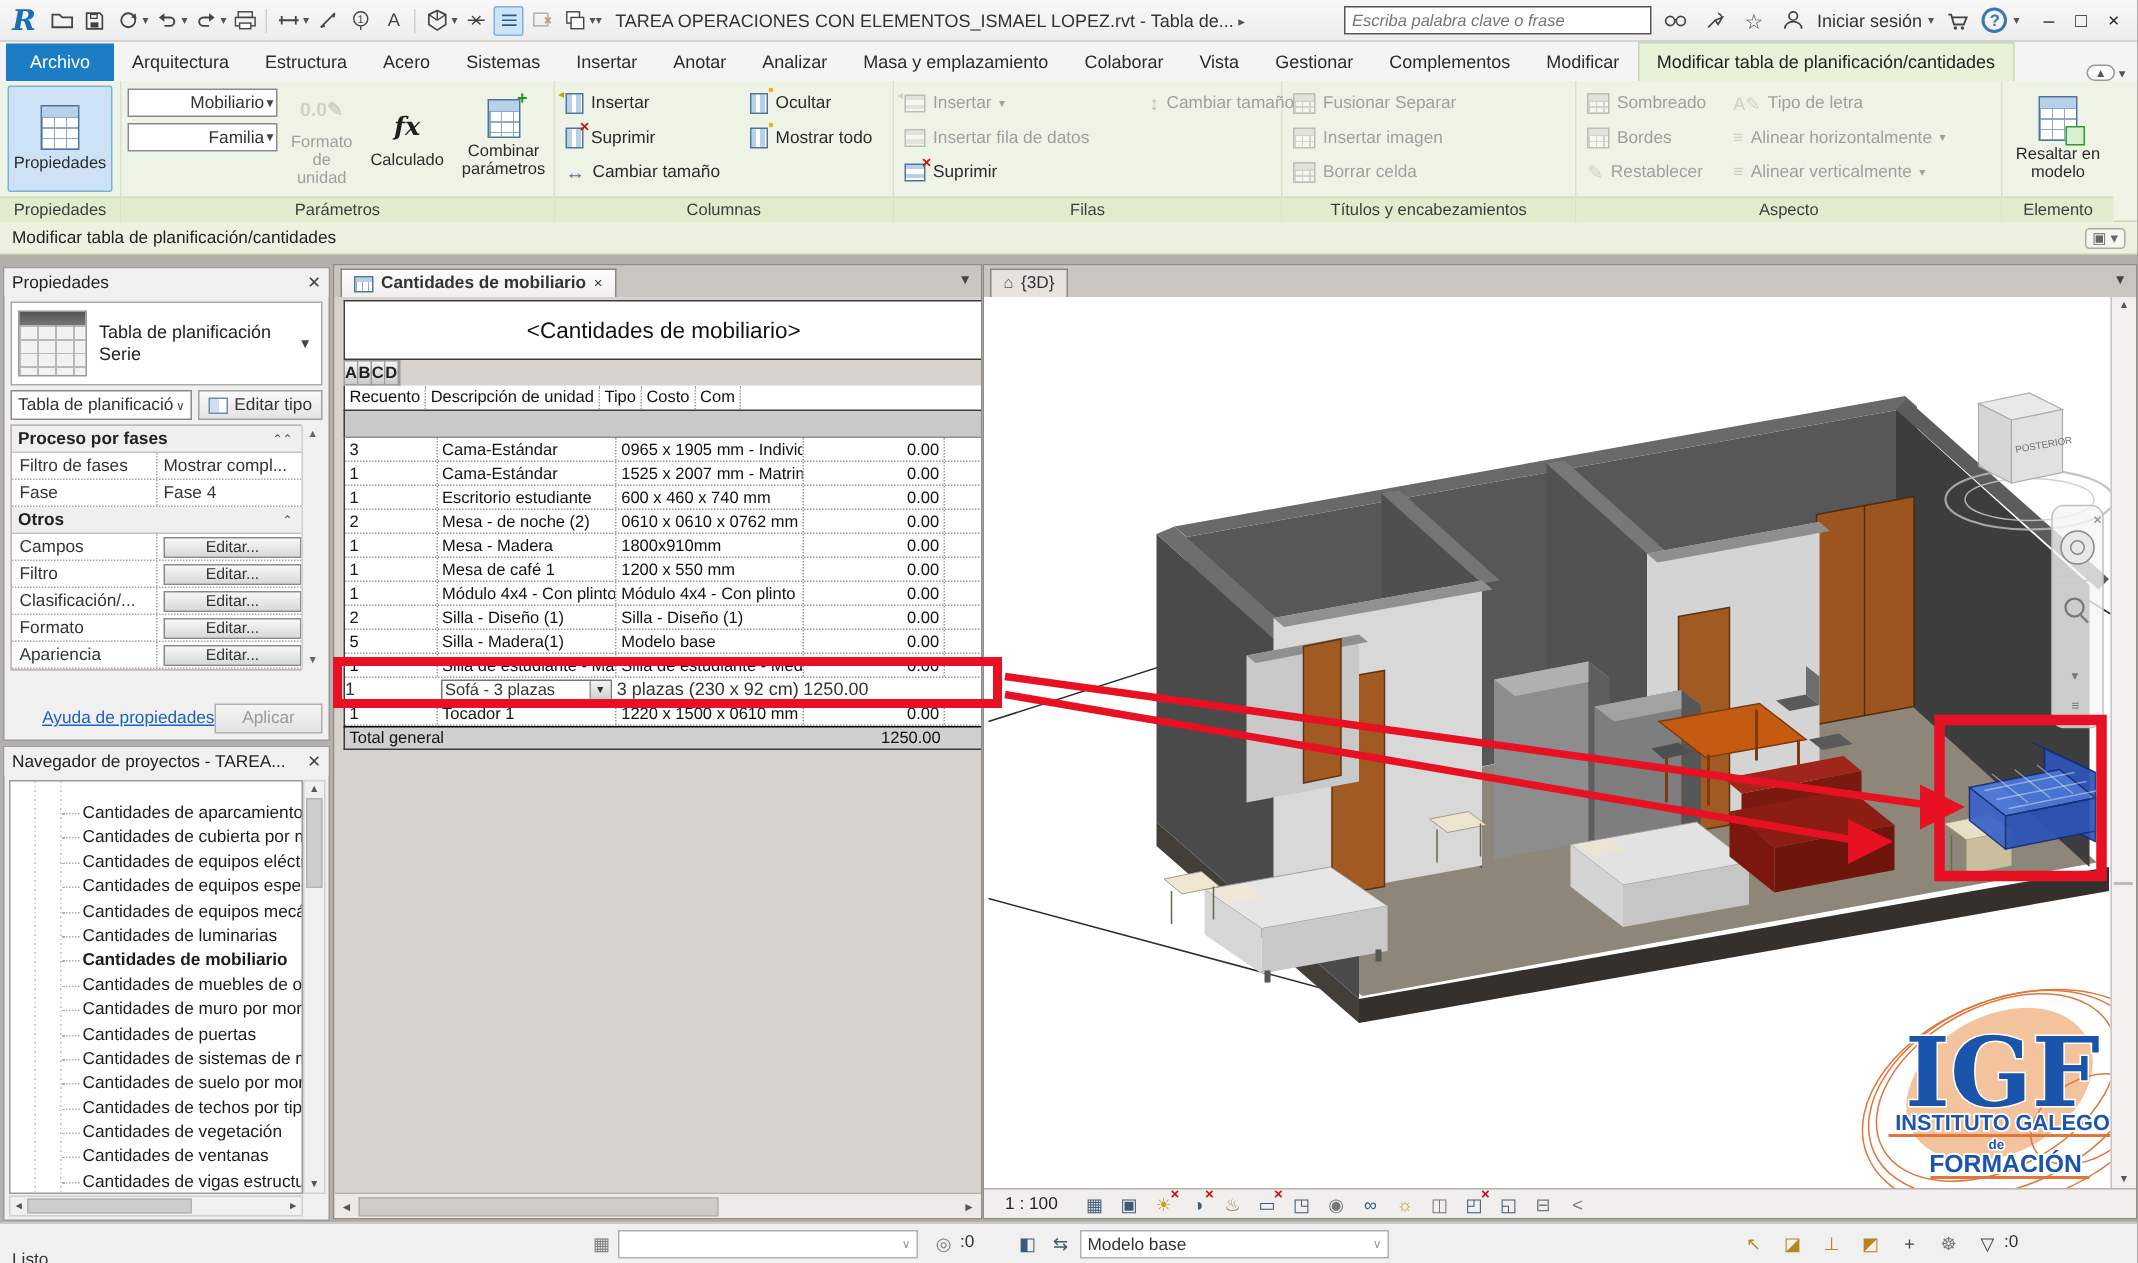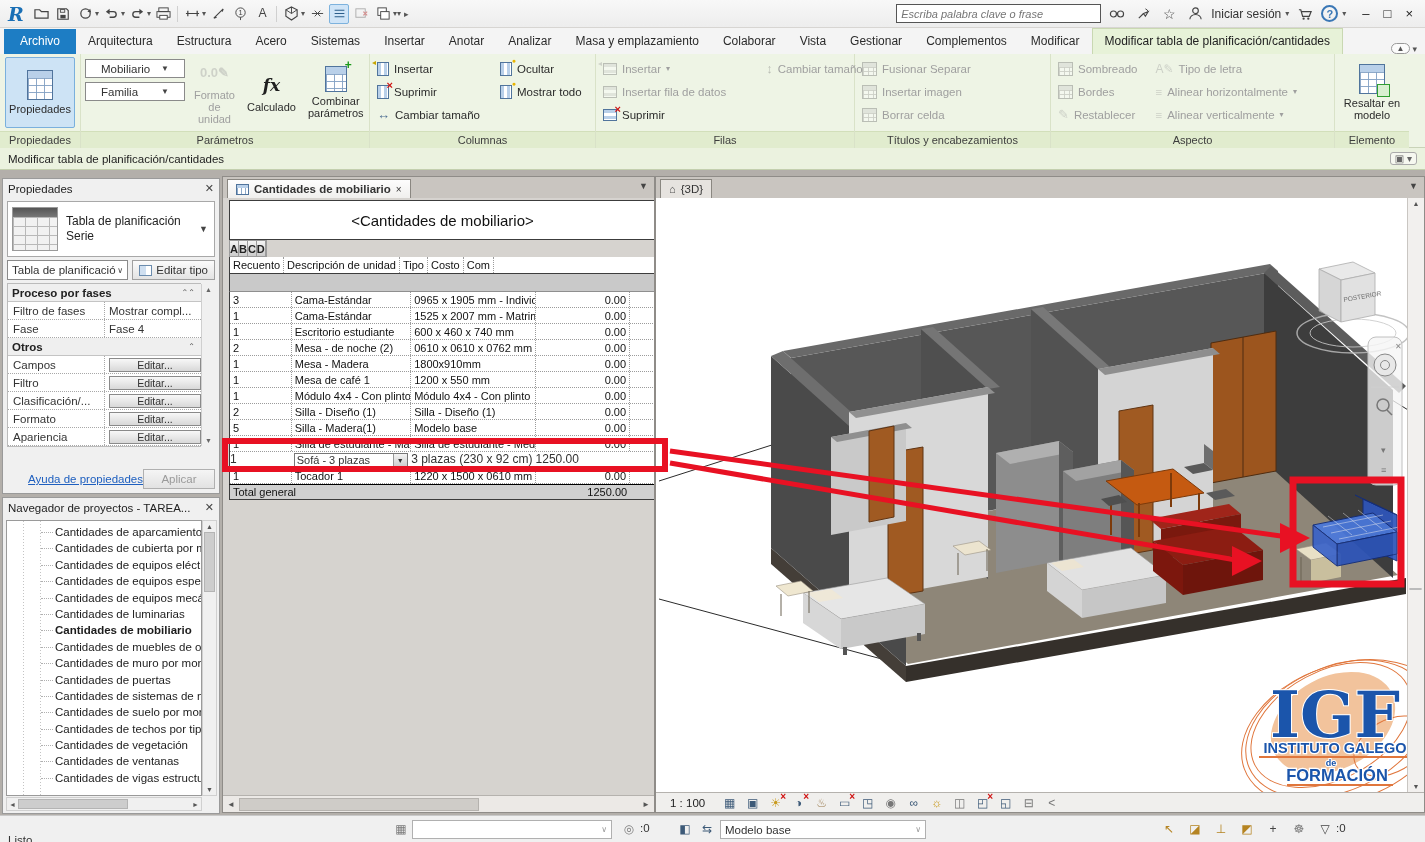--- a/index.html
+++ b/index.html
@@ -39,21 +39,21 @@
 .rpanel{position:relative;height:94px;border-right:1px solid #d9e2c8;display:flex;flex-direction:column}
 .rp-body{flex:1;display:flex;padding:3px 4px;gap:6px}
 .rp-label{height:17px;background:#e1ecce;border-top:1px solid #d2dfba;font-size:11px;color:#3d3d3d;text-align:center;line-height:16px;white-space:nowrap;overflow:hidden}
 .bigbtn{width:70px;display:flex;flex-direction:column;align-items:center;justify-content:center;gap:3px;font-size:11px;color:#2b2b2b;text-align:center;border-radius:2px;padding:2px}
 .bigbtn.active{background:#cde3f5;border:1px solid #7ab0dd}
 .vbtn{display:flex;flex-direction:column;align-items:center;justify-content:center;gap:3px;font-size:11px;color:#2b2b2b;text-align:center;line-height:12px;padding:1px 3px}
 .vbtn.dis,.hbtn.dis{color:#9f9f9f}
 .vbtn.dis .ricon,.hbtn.dis .ricon{opacity:.4;filter:grayscale(1)}
 .hbtn{display:flex;align-items:center;gap:5px;height:23px;font-size:11.5px;color:#2b2b2b;white-space:nowrap;padding:0 3px}
 .vstack{display:flex;flex-direction:column;justify-content:flex-start}
-.combo2{width:100px;height:19px;border:1px solid #8a8a8a;background:#fff;display:flex;align-items:center;font-size:11.5px;padding:0 15px;justify-content:space-between;margin-bottom:4px}
+.combo2{width:100px;height:19px;border:1px solid #8a8a8a;background:#fff;display:flex;align-items:center;font-size:11.5px;padding:0 0;justify-content:flex-end;margin-bottom:4px}
 .combo2 .car{font-size:8px;color:#444}
 
 .ricon{display:inline-flex;align-items:center;justify-content:center;position:relative}
 .mt{width:15px;height:14px;border:1px solid #50749c;background:linear-gradient(#b9d0e9,#b9d0e9) 0 0/100% 4px no-repeat,repeating-linear-gradient(90deg,rgba(130,160,195,.9) 0 1px,transparent 1px 5px),repeating-linear-gradient(rgba(130,160,195,.9) 0 1px,transparent 1px 4px),#fff}
 .mc{width:12px;height:14px;border:1px solid #50749c;background:repeating-linear-gradient(90deg,#b9d0e9 0 3px,#fff 3px 6px)}
 .mr{width:14px;height:12px;border:1px solid #50749c;background:repeating-linear-gradient(#b9d0e9 0 3px,#fff 3px 6px)}
 .mk-x::after{content:"×";position:absolute;right:-4px;top:-6px;color:#cf1212;font-weight:bold;font-size:11px}
 .mk-plus::after{content:"+";position:absolute;right:-5px;top:-7px;color:#189818;font-weight:bold;font-size:12px}
 .mk-dot::after{content:"●";position:absolute;right:-4px;top:-5px;color:#e8b400;font-size:7px}
 .mk-ins::after{content:"◂";position:absolute;left:-5px;top:-4px;color:#c7a500;font-size:8px}
@@ -88,21 +88,21 @@
 .prow .pv{flex:1;padding-left:4px;overflow:hidden;white-space:nowrap;height:100%;display:flex;align-items:center}
 .psec{display:flex;height:18px;font-size:11.5px;font-weight:bold;align-items:center;padding-left:4px;background:#efefef;border-bottom:1px solid #c4c4c4;color:#222}
 .psec .chv{margin-left:auto;margin-right:6px;font-size:8px;color:#555;font-weight:normal}
 .pbtn{width:92px;height:14px;border:1px solid #8a8a8a;background:linear-gradient(#f8f8f8,#d8d8d8);font-size:10.5px;display:flex;align-items:center;justify-content:center;margin-left:4px}
 .pscroll{position:absolute;right:-14px;top:0;bottom:0;width:14px;background:#f0f0f0;border-left:1px solid #cfcfcf;display:flex;flex-direction:column;justify-content:space-between;align-items:center;font-size:7px;color:#666;padding:2px 0}
 .pfoot{position:absolute;left:4px;right:4px;bottom:4px;display:flex;align-items:center;justify-content:flex-end}
 .plink{color:#1e5fbf;text-decoration:underline;font-size:11.5px}
 .applybtn{width:72px;height:20px;border:1px solid #b0b0b0;background:linear-gradient(#f5f5f5,#e2e2e2);color:#9a9a9a;font-size:11.5px;display:flex;align-items:center;justify-content:center}
 
 
-.btree{position:absolute;left:3px;right:17px;top:22px;bottom:17px;background:#fff;border:1px solid #9a9a9a;overflow:hidden;background-image:repeating-linear-gradient(#c4c4c4 0 1px,transparent 1px 3px),repeating-linear-gradient(#c4c4c4 0 1px,transparent 1px 3px);background-size:1px 100%,1px 100%;background-position:16px 0,33px 0;background-repeat:no-repeat;padding-top:3px}
+.btree{position:absolute;left:3px;right:17px;top:22px;bottom:17px;background:#fff;border:1px solid #9a9a9a;overflow:hidden;background-image:repeating-linear-gradient(#c4c4c4 0 1px,transparent 1px 3px),repeating-linear-gradient(#c4c4c4 0 1px,transparent 1px 3px);background-size:1px 100%,1px 100%;background-position:16px 0,33px 0;background-repeat:no-repeat;padding-top:13px}
 .bitem{font-size:11.5px;height:16.4px;line-height:16.4px;white-space:nowrap;padding-left:48px;position:relative;color:#1c1c1c}
 .bitem::before{content:"";position:absolute;left:34px;top:8px;width:12px;border-top:1px dotted #b0b0b0}
 .bitem.selected{font-weight:bold}
 .bitem.selected::after{content:"";position:absolute;left:46px;right:6px;top:0;bottom:0;background:#d8d8d8;z-index:-1}
 .vscroll{position:absolute;right:2px;top:22px;bottom:17px;width:15px;background:#f0f0f0;border:1px solid #d0d0d0;display:flex;flex-direction:column;align-items:center;justify-content:space-between;font-size:7px;color:#555;padding:2px 0}
 .vscroll .thumb{width:11px;flex:0 0 60px;background:#cdcdcd;border:1px solid #b4b4b4;margin:2px 0}
 .hscroll2{position:absolute;left:3px;right:17px;bottom:2px;height:14px;background:#f0f0f0;border:1px solid #d0d0d0;display:flex;align-items:center;justify-content:space-between;font-size:7px;color:#555;padding:0 2px}
 .hscroll2 .thumb{height:10px;width:110px;background:#cdcdcd;border:1px solid #b4b4b4;margin-right:auto;margin-left:2px}
 
 
@@ -261,20 +261,21 @@
         </span>
       <span class="qi">
           <svg width="15" height="15" viewBox="0 0 16 16">
             <rect x="2" y="2" width="9" height="8" fill="#fff" stroke="#444"></rect>
             <rect x="5" y="6" width="9" height="8" fill="#fff" stroke="#444"></rect>
           </svg>
         </span>
         <span class="qcar">▾</span>
       <span class="qcar">▾</span>
     </span>
+    <span class="apptitle">TAREA OPERACIONES CON ELEMENTOS_ISMAEL LOPEZ.rvt - Tabla de...</span>
     <span style="font-size:9px;color:#555">▸</span>
     <div class="tb-right">
       <div class="searchbox">
         <input placeholder="Escriba palabra clave o frase" style="">
       </div>
       <span class="ti">
           <svg width="16" height="14" viewBox="0 0 18 14">
             <circle cx="5" cy="7" r="3.4" fill="none" stroke="#444" stroke-width="1.3"></circle>
             <circle cx="13" cy="7" r="3.4" fill="none" stroke="#444" stroke-width="1.3"></circle>
             <path d="M8.4 6h1.2" stroke="#444"></path>

